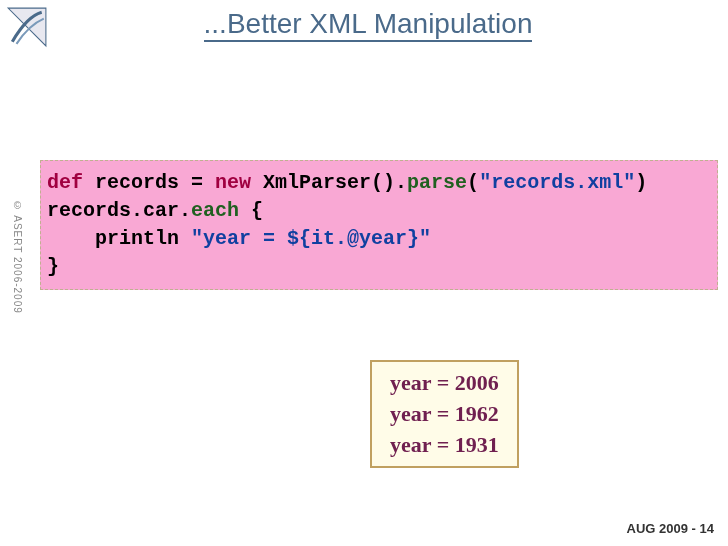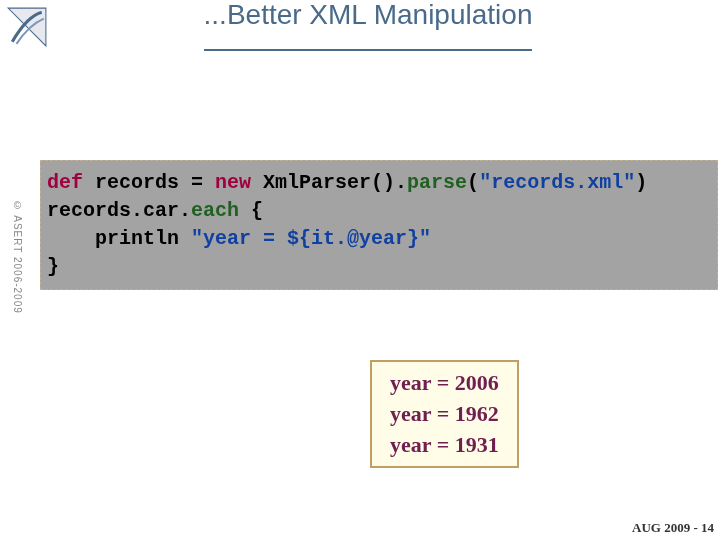--- a/index.html
+++ b/index.html
@@ -28,39 +28,39 @@
     flex: 1;
     text-align: center;
     margin-left: -40px;
   }
   .title {
     color: #4a6a8a;
     font-size: 28px;
     font-weight: normal;
     border-bottom: 2px solid #4a6a8a;
     display: inline-block;
-    padding-bottom: 18px;
+    padding-bottom: 0;
   }
   .copyright {
     position: absolute;
     left: 12px;
     top: 200px;
     font-size: 10px;
     color: #888;
     writing-mode: vertical-rl;
     text-orientation: mixed;
     letter-spacing: 1px;
   }
   .code-block {
     position: absolute;
     left: 40px;
     top: 160px;
     right: 10px;
     border: 1px dashed #c0b090;
-    background: #a3a3a3;
+    background: #f9a8d4;
     padding: 8px 6px;
     font-family: "Courier New", monospace;
     font-size: 20px;
     font-weight: bold;
     line-height: 1.4;
     white-space: pre;
   }
   .kw { color: #a00040; }
   .mtd { color: #206020; }
   .str { color: #1040a0; }
@@ -79,21 +79,20 @@
     line-height: 1.4;
     white-space: pre;
   }
   .footer {
     position: absolute;
     right: 14px;
     bottom: 10px;
     font-size: 13px;
     color: #333;
     font-weight: bold;
-    font-family: Liberation Serif, serif;
   }
 </style>
 </head>
 <body>
 
 <div class="header">
   <svg class="logo" viewBox="0 0 40 40">
     <polygon points="2,2 38,2 38,38" fill="#e8e8f0" stroke="#4a6a8a" stroke-width="1"></polygon>
     <path d="M 6 34 Q 20 10 34 6" stroke="#4a6a8a" stroke-width="3" fill="none"></path>
     <path d="M 10 36 Q 22 18 36 12" stroke="#7a9aba" stroke-width="2" fill="none"></path>

